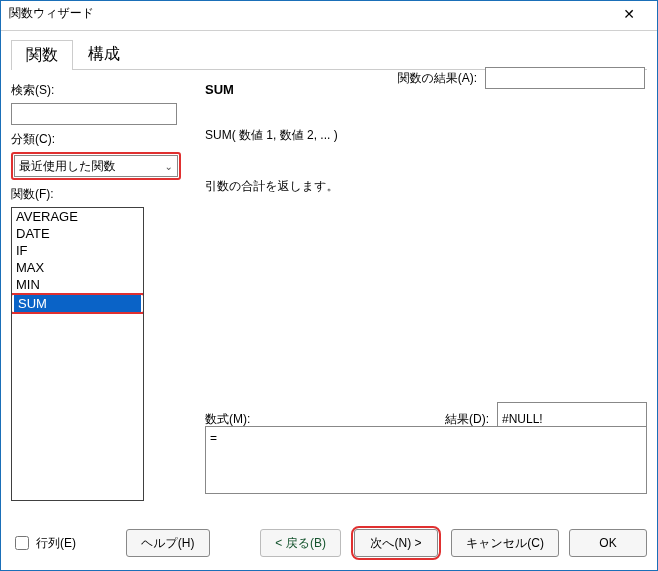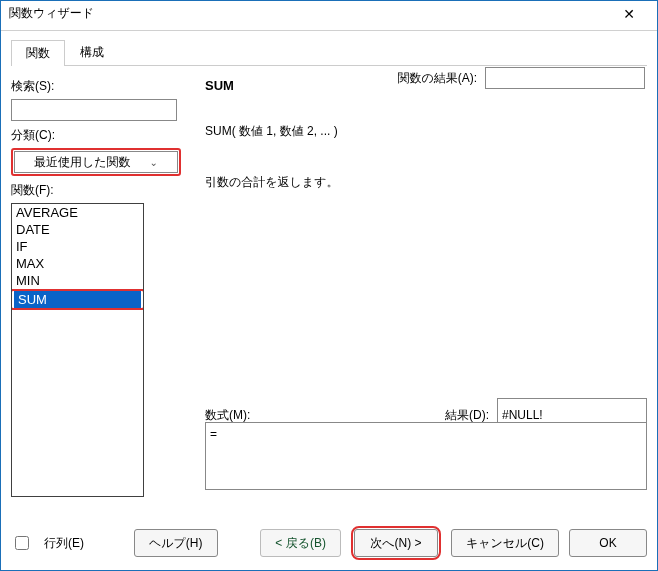--- a/index.html
+++ b/index.html
@@ -3,46 +3,46 @@
 <meta charset="utf-8">
 <style>
 * { box-sizing: border-box; font-family: "Meiryo UI", "Yu Gothic UI", sans-serif; }
 body { margin: 0; background: #fff; }
 .window { width: 658px; height: 571px; border: 1px solid #1a6fb8; position: relative; background: #fff; }
 .titlebar { height: 30px; background: #fff; border-bottom: 1px solid #d0d0d0; display: flex; align-items: flex-end; padding: 8px 8px; font-size: 12px; }
 .titlebar .title { flex: 1; }
 .titlebar .close { width: 40px; text-align: center; font-size: 14px; cursor: pointer; }
 .content { position: absolute; top: 30px; left: 0; right: 0; bottom: 0; padding: 8px 10px; }
 .tabs { display: flex; border-bottom: 1px solid #ccc; margin-bottom: 6px; }
-.tab { padding: 4px 14px; font-size: 12px; border: 1px solid transparent; border-bottom: none; cursor: pointer; }
+.tab { padding: 4px 14px; font-size: 16px; border: 1px solid transparent; border-bottom: none; cursor: pointer; }
 .tab.active { border-color: #ccc; background: #fff; position: relative; top: 1px; }
 .row-top { position: absolute; top: 36px; right: 12px; display: flex; align-items: center; gap: 8px; font-size: 12px; }
 .row-top input { width: 160px; height: 22px; border: 1px solid #888; padding: 0 4px; font-size: 12px; }
 .main { display: flex; gap: 26px; margin-top: 2px; height: 442px; }
 .left { width: 168px; }
 .right { flex: 1; position: relative; }
 .lbl { font-size: 12px; margin: 6px 0 4px; display: block; }
 .search-box { width: 166px; height: 22px; border: 1px solid #888; padding: 0 4px; font-size: 12px; }
 .combo-wrap { border: 2px solid #e03030; border-radius: 3px; padding: 1px; width: 170px; }
-.combo { width: 100%; height: 22px; border: 1px solid #888; font-size: 12px; display: flex; align-items: center; justify-content: space-between; padding: 0 19px; background: #fff; cursor: pointer; }
+.combo { width: 100%; height: 22px; border: 1px solid #888; font-size: 12px; display: flex; align-items: center; justify-content: space-between; padding: 0 4px; background: #fff; cursor: pointer; }
 .combo .chev { font-size: 10px; color: #555; }
 .funclist { border: 1px solid #404040; width: 133px; height: 294px; background: #fff; font-size: 13px; overflow: hidden; }
 .funclist .item { padding: 1px 4px; cursor: pointer; }
 .funclist .item.selected { background: #0a63c7; color: #fff; }
 .funclist .sel-wrap { border: 2px solid #e03030; border-radius: 3px; margin: 0 -2px; }
 .funclist .sel-wrap .item { margin: 0 2px; }
 .func-name { font-size: 13px; font-weight: bold; margin-top: 6px; }
 .syntax { font-size: 12px; margin-top: 30px; }
 .desc { font-size: 12px; margin-top: 34px; }
 .result-row { position: absolute; top: 326px; left: 0; right: 0; display: flex; align-items: center; font-size: 12px; gap: 8px; }
 .result-row .spacer { flex: 1; }
 .result-row input { width: 150px; height: 20px; border: 1px solid #888; padding: 16px 4px; font-size: 12px; }
 .formula-box { position: absolute; top: 350px; left: 0; right: 0; height: 68px; border: 1px solid #888; padding: 4px; font-size: 12px; background: #fff; }
 .bottom { position: absolute; left: 10px; right: 10px; bottom: 10px; display: flex; align-items: center; gap: 10px; }
-.chk { display: flex; align-items: center; gap: 12px; font-size: 12px; }
+.chk { display: flex; align-items: center; gap: 4px; font-size: 12px; }
 .chk input { width: 14px; height: 14px; }
 .bottom .spacer { flex: 1; }
 .btn { height: 28px; padding: 0 14px; font-size: 12px; border: 1px solid #888; background: #f6f6f6; border-radius: 3px; cursor: pointer; display: inline-flex; align-items: center; justify-content: center; min-width: 78px; }
 .btn.disabled { color: #14532d; border-color: #bbb; cursor: default; }
 .btn-hl { border: 2px solid #e03030; border-radius: 8px; padding: 1px; }
 .btn-hl .btn { min-width: 84px; }
 </style>
 </head>
 <body>
 

